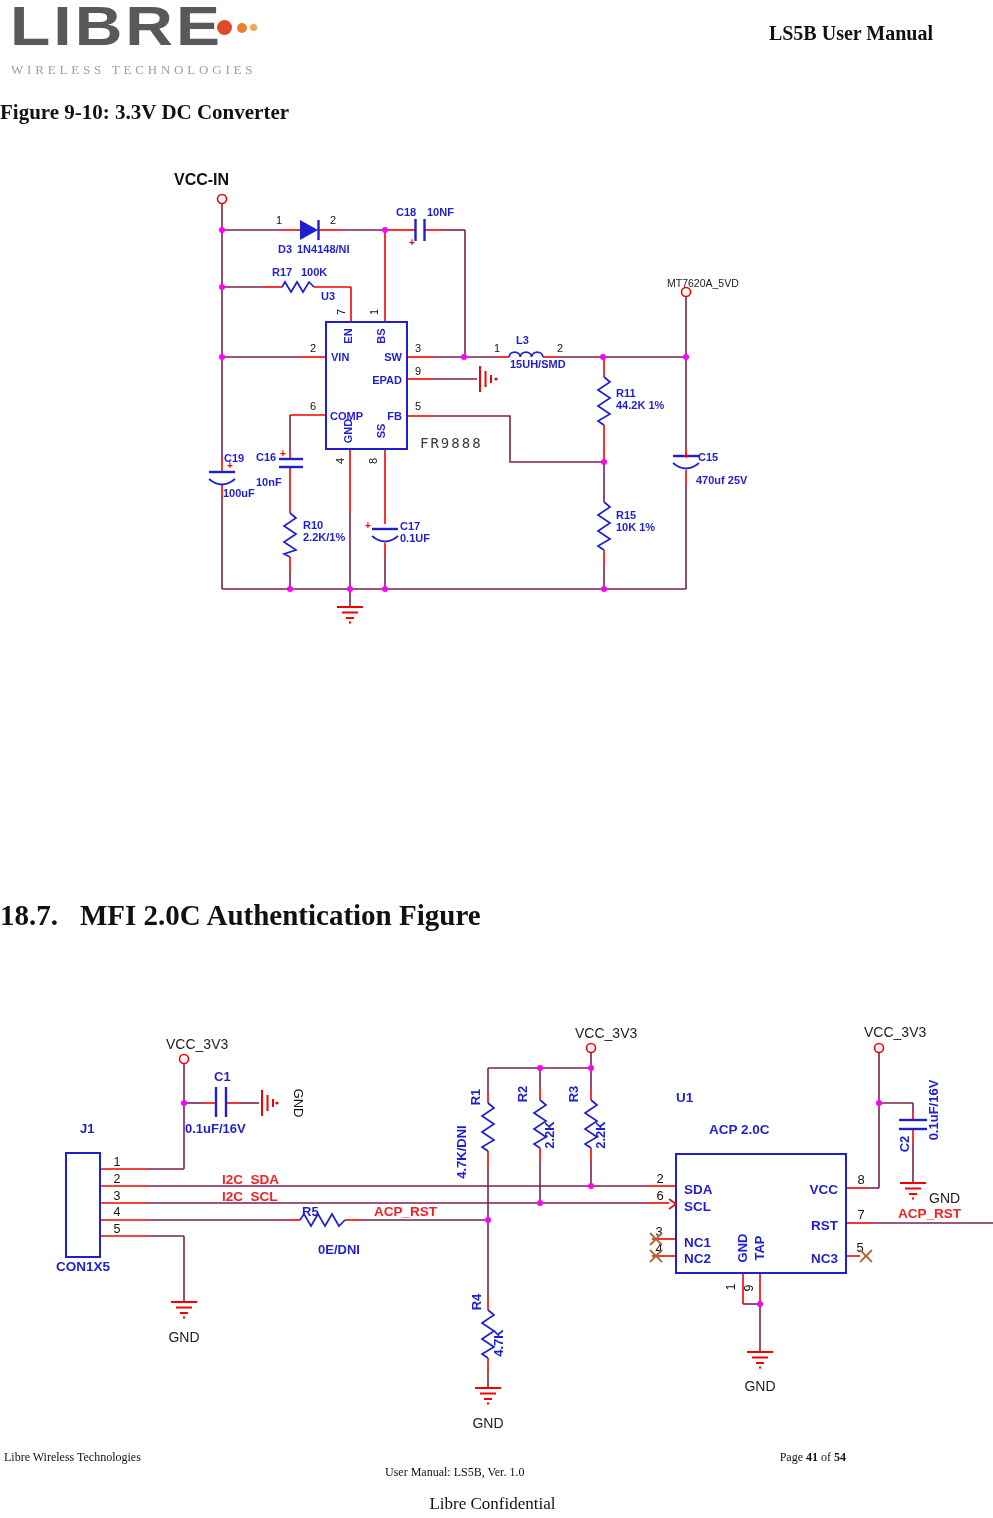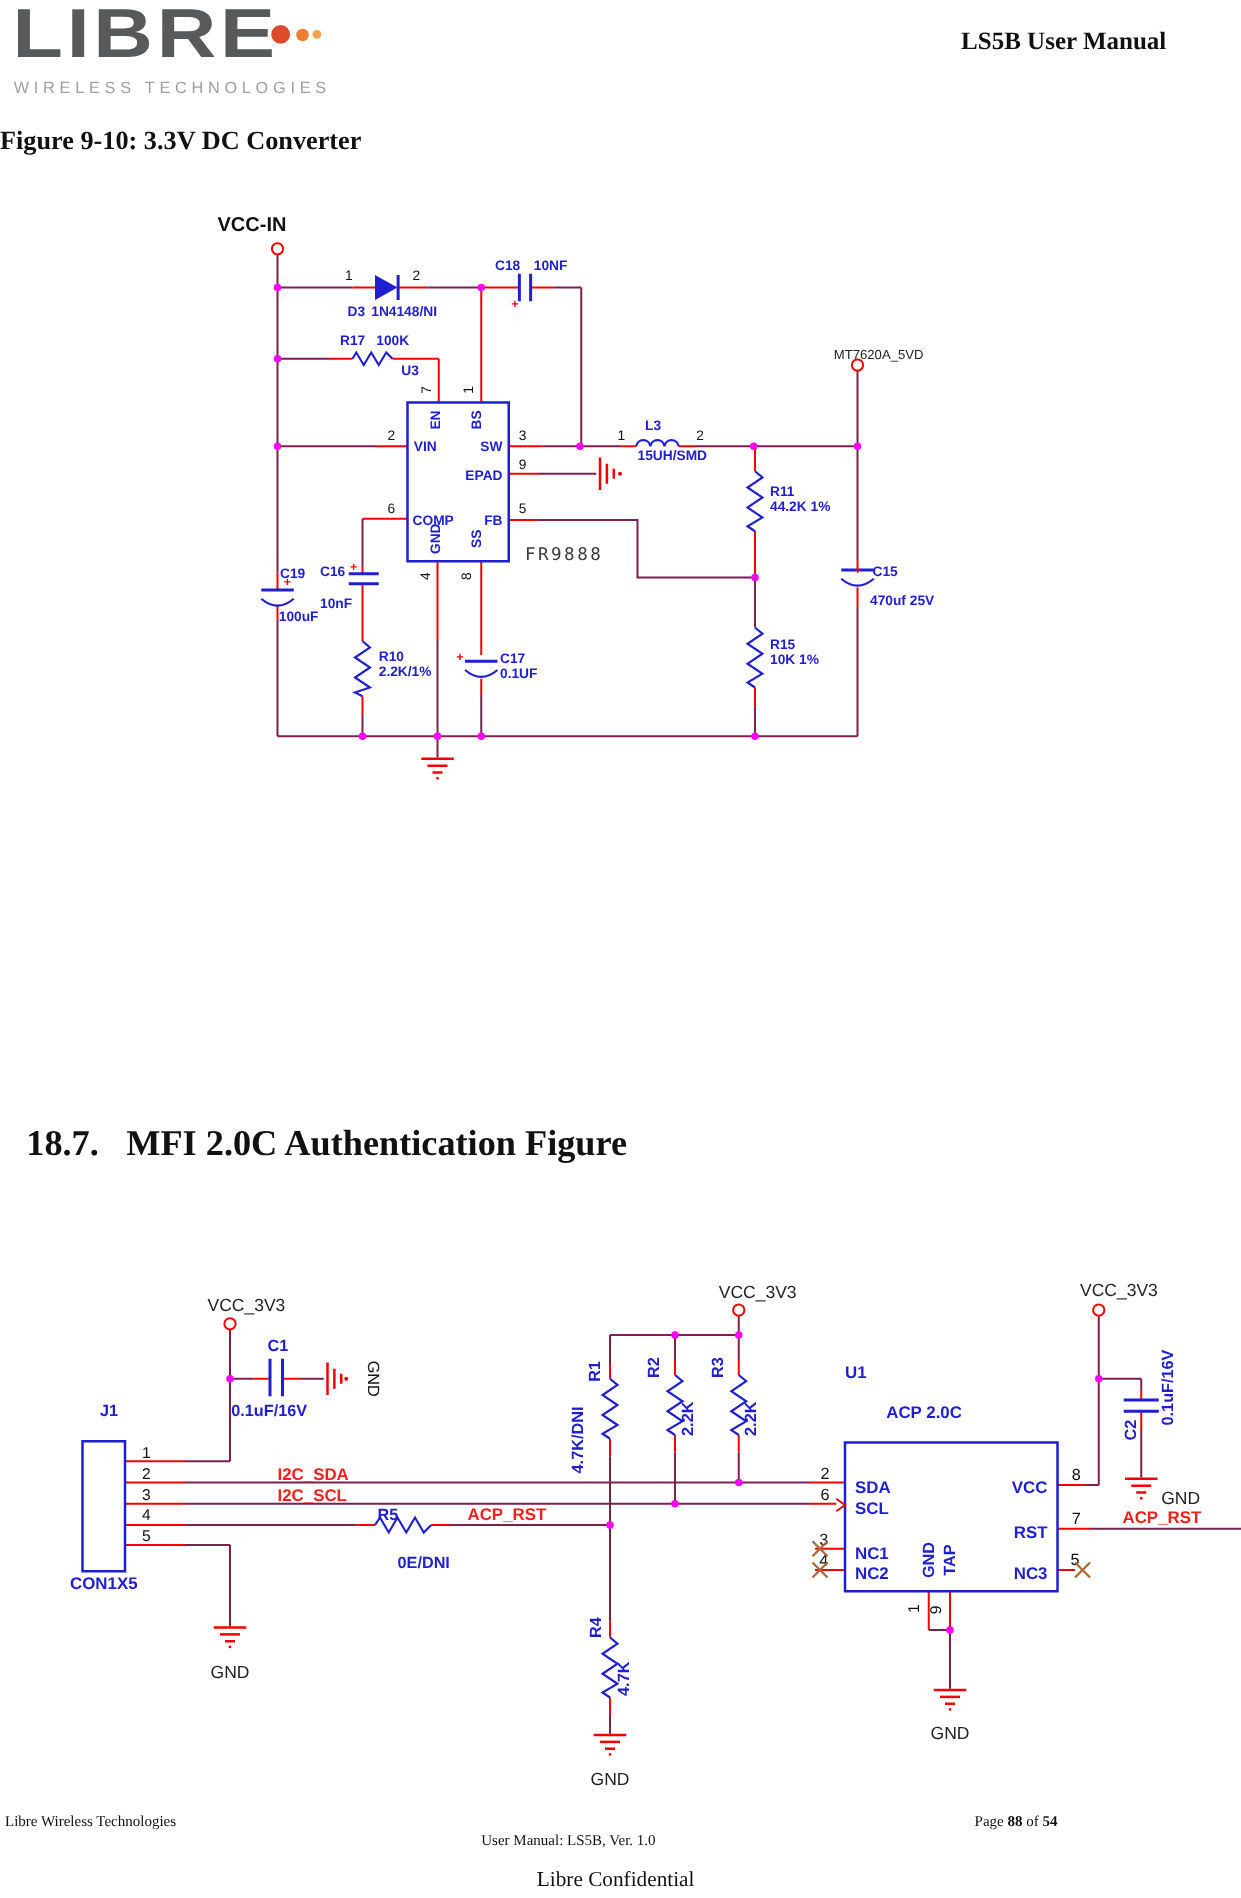--- a/index.html
+++ b/index.html
@@ -8,29 +8,29 @@
 
   
   .logo{position:absolute;left:10px;top:2px;width:280px;height:80px;}
   .logo-word{position:absolute;left:0;top:-8px;font-family:"Liberation Sans",sans-serif;
              font-weight:800;font-size:66px;letter-spacing:3px;color:#58595b;
              transform:scaleY(0.84);transform-origin:top left;}
   .logo-dot{position:absolute;border-radius:50%;}
   .dot1{left:207px;top:18px;width:15px;height:15px;background:#dd4a2b;}
   .dot2{left:227px;top:21px;width:10px;height:10px;background:#ee7d2f;}
   .dot3{left:240px;top:22px;width:7px;height:7px;background:#f3a256;}
-  .logo-sub{position:absolute;left:1px;top:60px;font-family:Liberation Sans, sans-serif;
+  .logo-sub{position:absolute;left:1px;top:60px;font-family:Liberation Serif, serif;
             font-size:13px;letter-spacing:3.8px;color:#9ba0a5;white-space:nowrap;}
   .doc-title{position:absolute;right:60px;top:22px;font-weight:bold;font-size:20px;}
 
   
   .caption{position:absolute;left:0;width:965px;text-align:left;font-weight:bold;font-size:21px;}
   .cap1{top:100px;}
   .cap2{top:656px;}
-  .section{position:absolute;left:0;top:899px;font-weight:bold;font-size:29px;display:flex;padding-left:21px;}
+  .section{position:absolute;left:0;top:899px;font-weight:bold;font-size:29px;display:flex;}
   .section .num{display:inline-block;min-width:52px;}
   .section .gap{display:inline-block;width:22px;}
 
   
   .footer-row{position:absolute;top:1450px;left:0;width:859px;height:22px;font-size:12px;}
   .f-company{position:absolute;left:4px;}
   .f-manual{position:absolute;left:385px;margin-top:15px;}
   .f-page{position:absolute;right:13px;}
   .f-page b{font-weight:bold;}
   .confidential{position:absolute;top:1494px;left:0;width:985px;text-align:center;
@@ -481,17 +481,17 @@
       <circle class="j" cx="591" cy="1186" r="3"></circle>
         <circle class="j" cx="540" cy="1203" r="3"></circle>
       <circle class="j" cx="488" cy="1220" r="3"></circle>
         <circle class="j" cx="760" cy="1304" r="3"></circle>
     </g>
   </svg>
 
   <div class="footer-row">
     <span class="f-company">Libre Wireless Technologies</span>
     <span class="f-manual">User Manual: LS5B, Ver. 1.0</span>
-    <span class="f-page"><span>Page</span>&nbsp;<b>88</b>&nbsp;<span>of</span>&nbsp;<b>54</b></span>
+    <span class="f-page"><span>Page</span>&nbsp;<b>41</b>&nbsp;<span>of</span>&nbsp;<b>54</b></span>
   </div>
   <div class="confidential">Libre Confidential</div>
 
 </div>
 
 </body></html>

